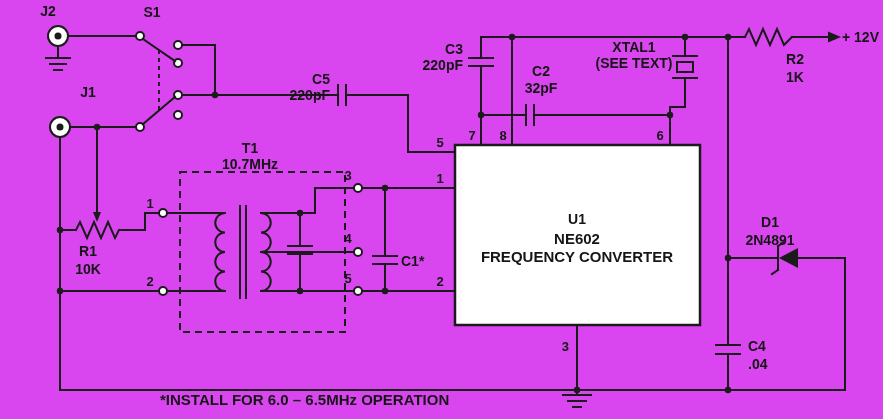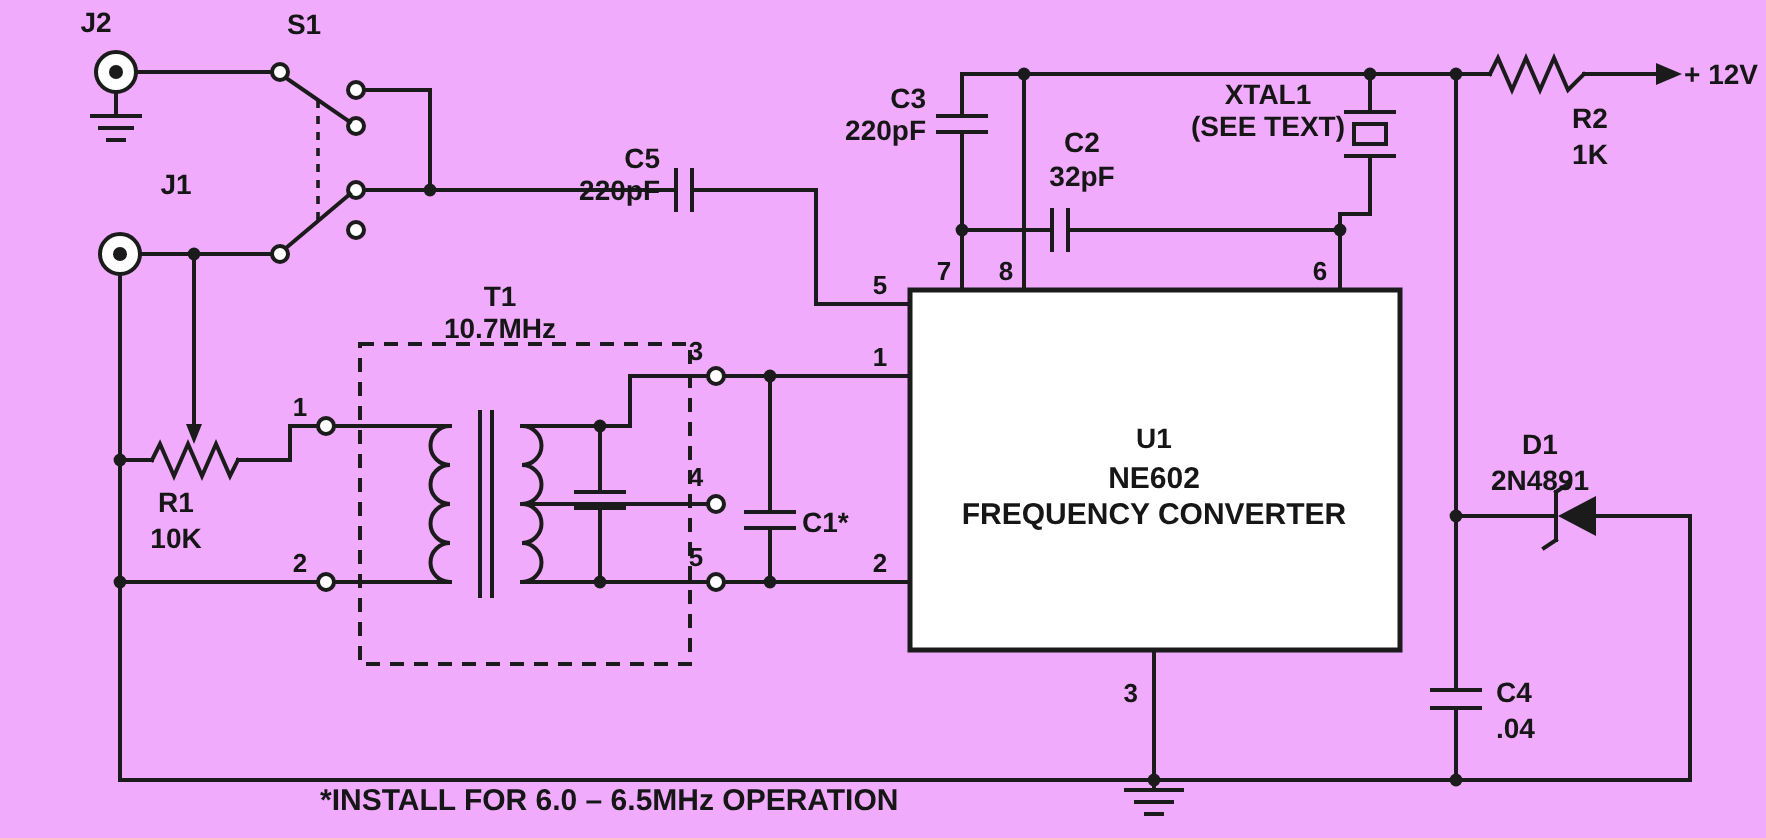--- a/index.html
+++ b/index.html
@@ -1,16 +1,16 @@
 <!DOCTYPE html>
 <html><head>
 <meta charset="utf-8">
 <style>
   html,body{margin:0;padding:0;background:#ffffff;}
-  .stage{position:relative;width:883px;height:419px;background:#f0abfc;overflow:hidden;}
+  .stage{position:relative;width:883px;height:419px;background:#d946ef;overflow:hidden;}
   svg{font-family:"Liberation Sans",sans-serif;}
   svg text{fill:#161616;font-weight:bold;}
   .t13{font-size:13px}
   .t14{font-size:14px}
   .t15{font-size:15px}
   .mid{text-anchor:middle}
   .end{text-anchor:end}
   .wire{stroke:#1b1b1b;stroke-width:2;fill:none;stroke-linecap:square;}
   .sym{stroke:#1b1b1b;stroke-width:2;fill:none;stroke-linecap:square;}
   .boxline{stroke:#1b1b1b;stroke-width:2.5;fill:#ffffff;}

